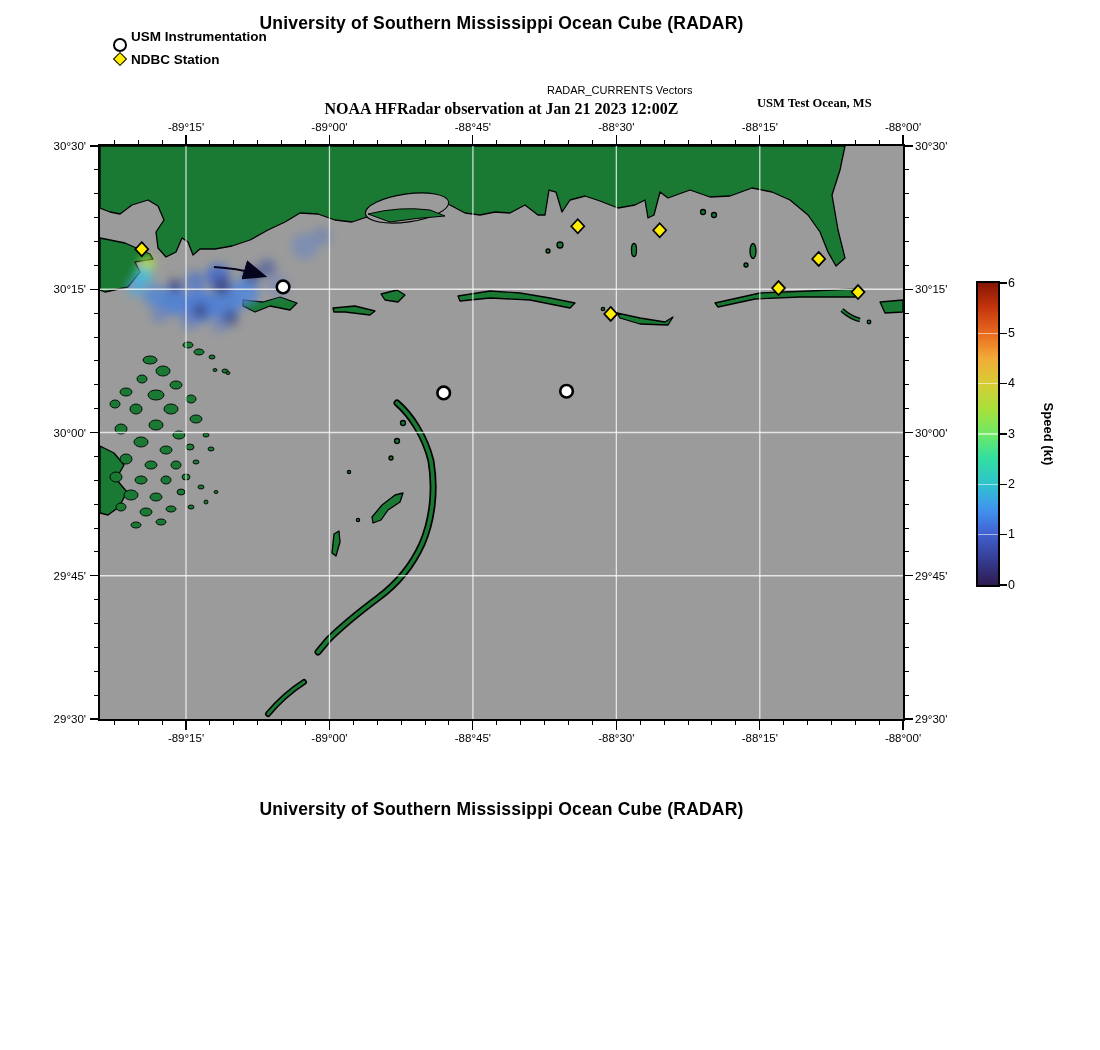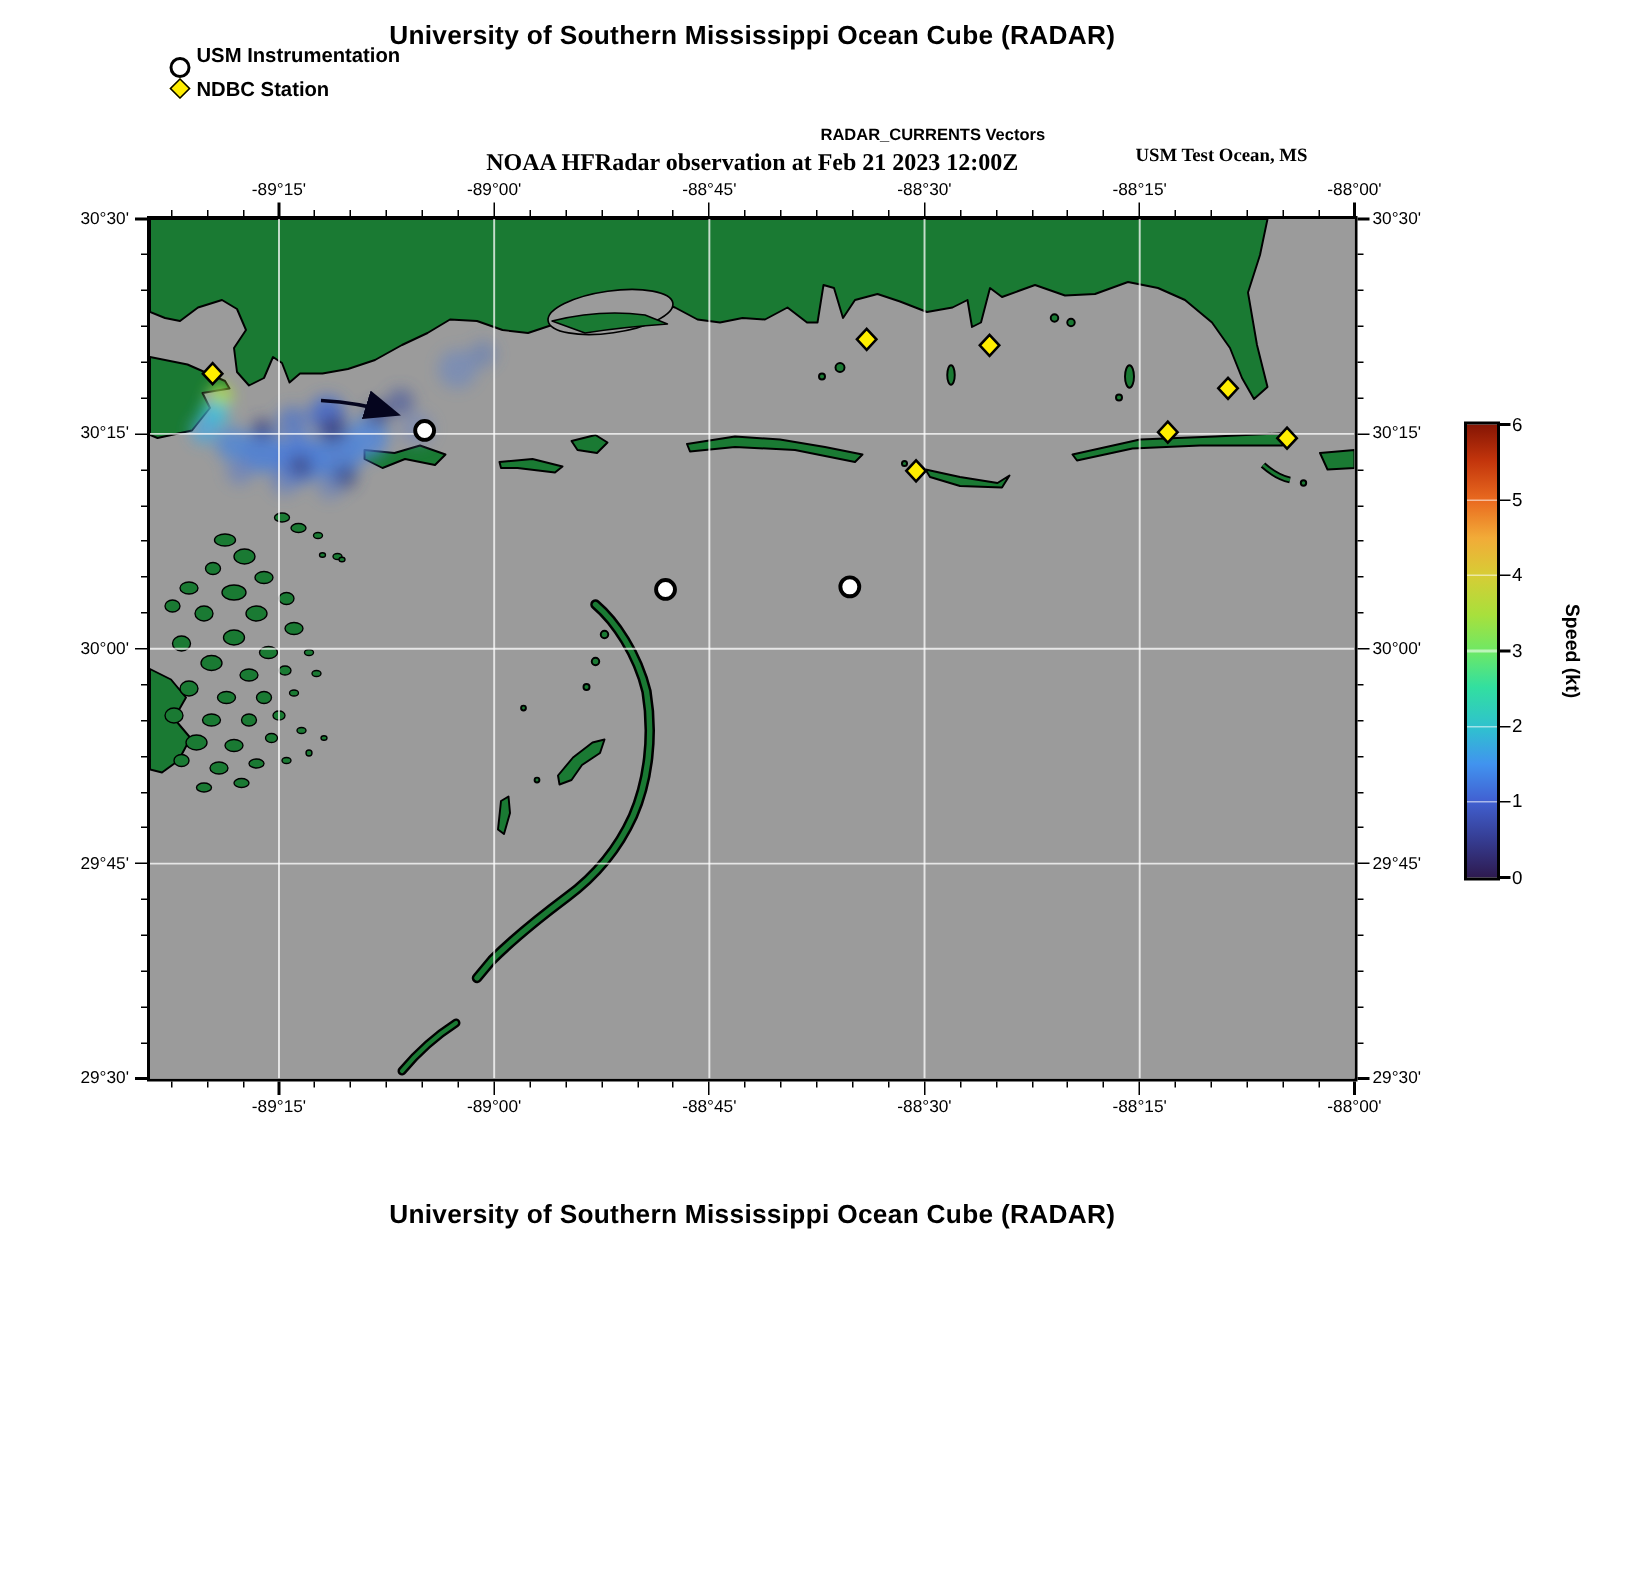--- a/index.html
+++ b/index.html
@@ -15,21 +15,21 @@
        border:2.5px solid #000;border-radius:50%;background:#fff;}
   .leg-diamond{position:absolute;left:115px;top:54px;width:10px;height:10px;box-sizing:border-box;
        border:1.8px solid #000;background:#ffee00;transform:rotate(45deg);}
   .leg-lbl{position:absolute;left:131px;font-size:13.5px;font-weight:bold;line-height:14px;}
   .vkey{position:absolute;left:548px;top:40px;width:347px;height:39px;box-sizing:border-box;
        border:2px solid #000;background:#fff;}
   .vrow-lbl{position:absolute;left:4px;font-size:11px;font-weight:bold;line-height:11.5px;}
   .vline{position:absolute;height:1.6px;background:#000;}
   .vhead{position:absolute;width:0;height:0;border-top:4.5px solid transparent;
        border-bottom:4.5px solid transparent;border-left:11px solid #000;}
-  .vcaption{position:absolute;left:547px;top:84px;font-size:11px;font-weight:bold;}
+  .vcaption{position:absolute;left:547px;top:84px;font-size:11px;font-weight:normal;}
   .mapframe{position:absolute;left:98px;top:144px;width:803px;height:573px;border:2px solid #000;}
   .maparea{position:absolute;left:100px;top:146px;width:803px;height:573px;overflow:hidden;background:#9b9b9b;}
   .tick{position:absolute;background:#000;}
   .ticklbl{position:absolute;font-size:11.5px;line-height:12px;white-space:nowrap;}
   .cbar{position:absolute;left:978px;top:283px;width:20px;height:302px;border:2px solid #000;
         margin-left:-2px;margin-top:-2px;
         background:linear-gradient(to top,
           #2e1a4f 0%, #353b8f 8%, #4161d2 17%, #4193ef 25%, #2fc1cf 33%,
           #32dfa0 42%, #6ee865 50%, #a8e03c 58%, #d8cc35 67%, #f2ab38 75%,
           #ea6c20 83%, #c3350c 92%, #851504 100%);}
@@ -45,21 +45,21 @@
 
   <div class="ttl" style="top:13px">University of Southern Mississippi Ocean Cube (RADAR)</div>
 
   <span class="leg-circle"></span>
   <div class="leg-lbl" style="top:30px">USM Instrumentation</div>
   <span class="leg-diamond"></span>
   <div class="leg-lbl" style="top:53px">NDBC Station</div>
 
   <div class="vcaption">RADAR_CURRENTS Vectors</div>
 
-  <div class="subttl" style="top:100px">NOAA HFRadar observation at Feb 21 2023 12:00Z</div>
+  <div class="subttl" style="top:100px">NOAA HFRadar observation at Jan 21 2023 12:00Z</div>
   <div class="rangelbl">USM Test Ocean, MS</div>
 
   <div class="mapframe"></div>
   <div class="maparea">
     <svg id="map-svg" width="803" height="573" viewBox="0 0 803 573">
       <defs>
         <filter id="blobblur" x="-40%" y="-40%" width="180%" height="180%">
           <feGaussianBlur stdDeviation="5"></feGaussianBlur>
         </filter>
         <marker id="ah" orient="auto" markerWidth="11" markerHeight="9" refX="8" refY="4.5">

